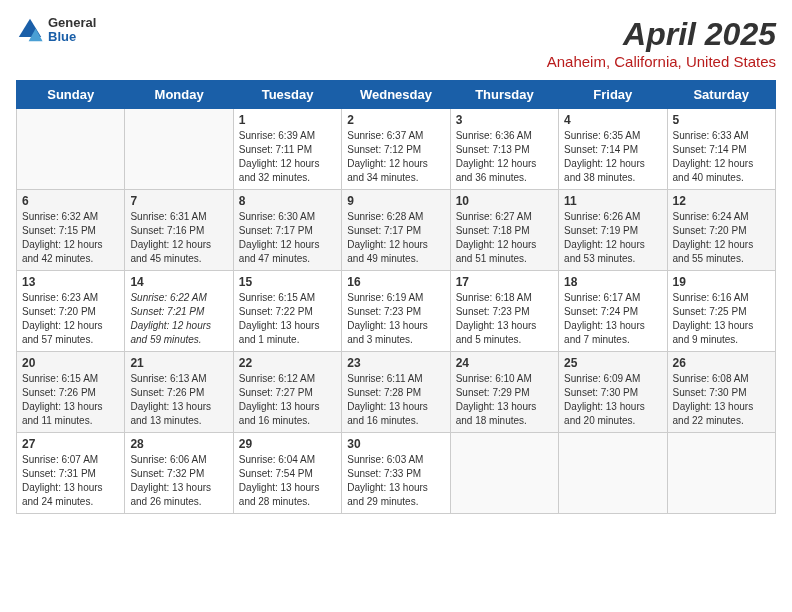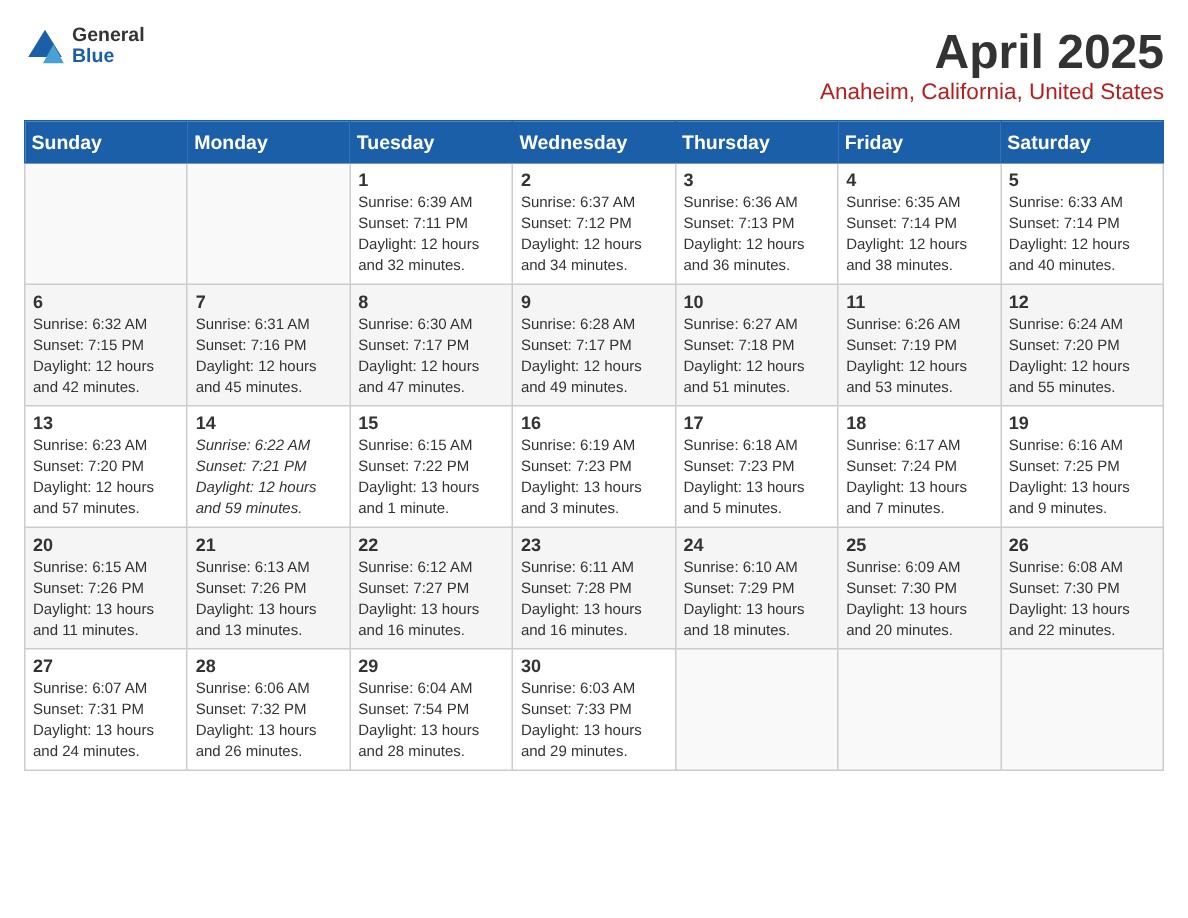--- a/index.html
+++ b/index.html
@@ -11,21 +11,21 @@
       padding: 16px;
     }
     .header {
       display: flex;
       justify-content: space-between;
       align-items: flex-start;
       margin-bottom: 10px;
     }
     .logo {
       display: flex;
-      align-items: flex-end;
+      align-items: flex-start;
       gap: 4px;
     }
     .logo-text {
       display: flex;
       flex-direction: column;
       font-size: 13px;
       font-weight: bold;
       line-height: 1.1;
     }
     .logo-text .general { color: #333; }
@@ -34,38 +34,39 @@
       width: 28px;
       height: 28px;
     }
     .title-block {
       text-align: right;
     }
     .title-block h1 {
       font-size: 32px;
       font-weight: bold;
       color: #333;
+      font-style: italic;
     }
     .title-block h2 {
       font-size: 15px;
       font-weight: normal;
       color: #b91c1c;
     }
     .calendar {
       width: 100%;
       border-collapse: collapse;
       border: 1px solid #ccc;
     }
     .calendar th {
       background: #1a5fa8;
       color: #fff;
       font-size: 13px;
       font-weight: bold;
       padding: 6px 4px;
-      text-align: left;
+      text-align: center;
       border: 1px solid #1a5fa8;
       margin-left: 36px;
     }
     .calendar td {
       width: calc(100% / 7);
       vertical-align: top;
       border: 1px solid #ccc;
       padding: 4px 5px;
       font-size: 10.5px;
       color: #333;

